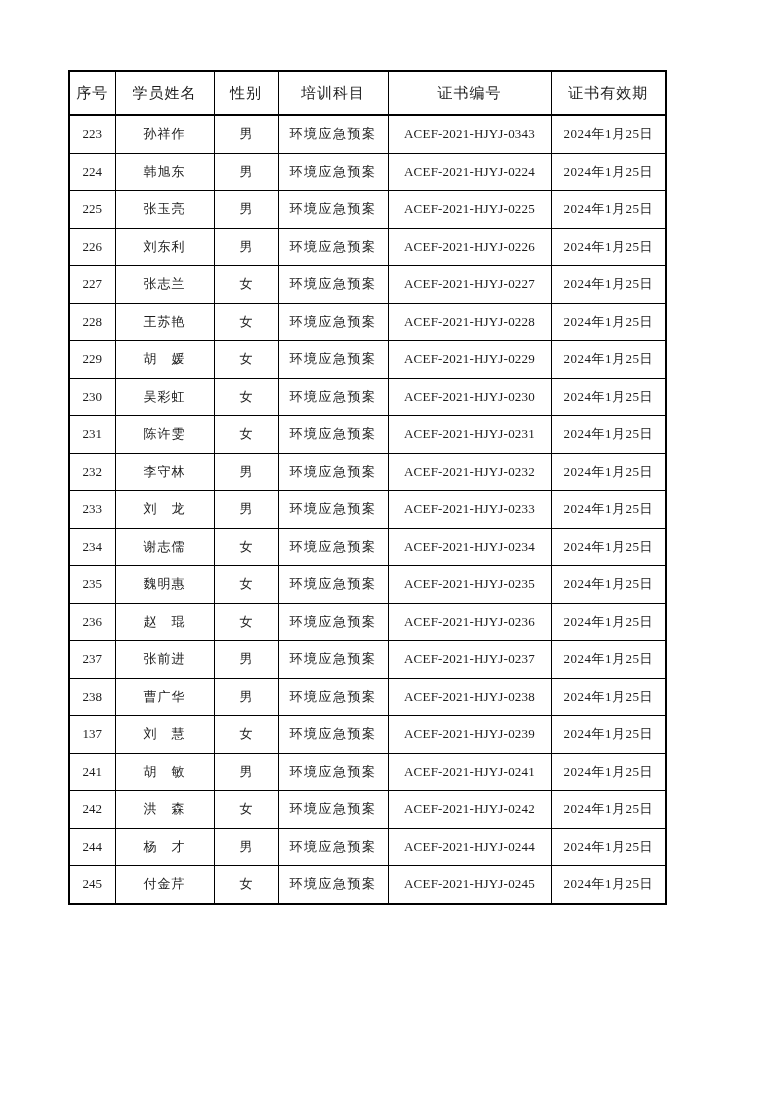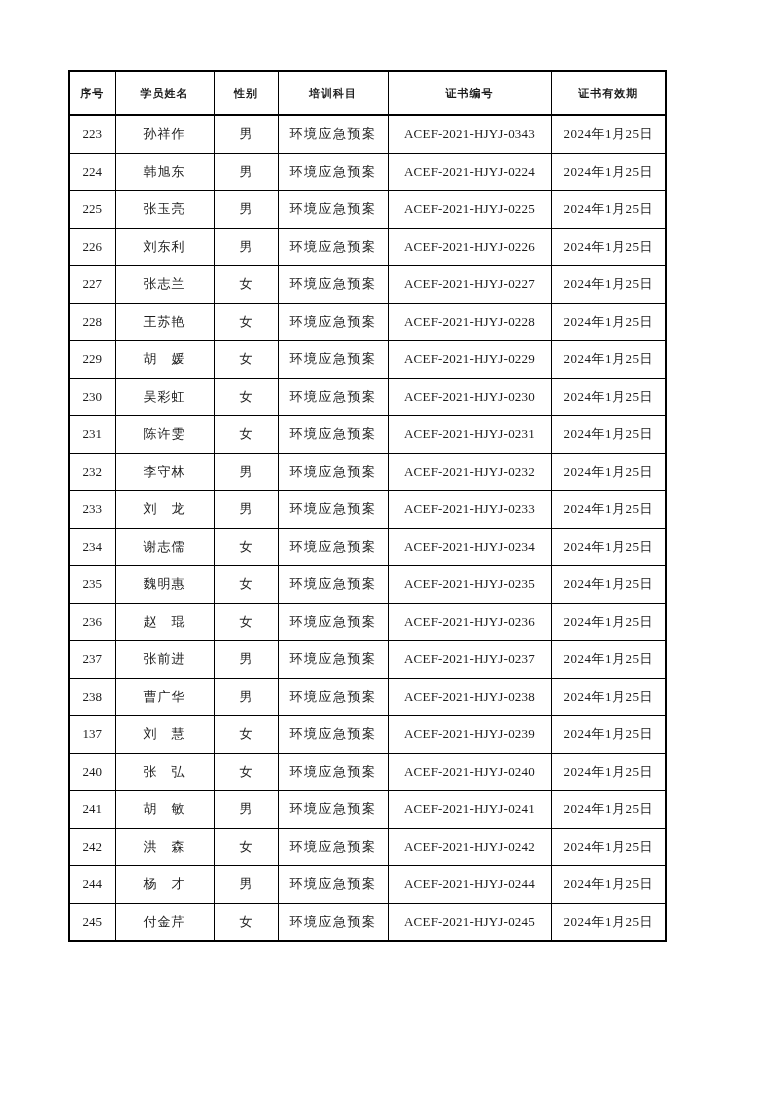--- a/index.html
+++ b/index.html
@@ -29,22 +29,22 @@
     border: 1.5px solid #000000;
     text-align: center;
     vertical-align: middle;
     padding: 0;
     color: #1c1c1c;
     overflow: hidden;
     white-space: nowrap;
   }
   .cert-table thead th {
     height: 42px;
-    font-size: 11px;
-    font-weight: bold;
+    font-size: 15px;
+    font-weight: normal;
     letter-spacing: 1px;
     border-bottom: 2px solid #000000;
   }
   .cert-table tbody td {
     height: 36.5px;
     font-size: 13px;
     font-weight: normal;
   }
   .col-no      { width: 46px;  }
   .col-name    { width: 99px;  }
@@ -211,28 +211,20 @@
         </tr>
         <tr>
           <td class="col-no">137</td>
           <td class="col-name">刘　慧</td>
           <td class="col-gender">女</td>
           <td class="col-subject">环境应急预案</td>
           <td class="col-cert">ACEF-2021-HJYJ-0239</td>
           <td class="col-validity">2024年1月25日</td>
         </tr>
         <tr>
-          <td class="col-no">240</td>
-          <td class="col-name">张　弘</td>
-          <td class="col-gender">女</td>
-          <td class="col-subject">环境应急预案</td>
-          <td class="col-cert">ACEF-2021-HJYJ-0240</td>
-          <td class="col-validity">2024年1月25日</td>
-        </tr>
-        <tr>
           <td class="col-no">241</td>
           <td class="col-name">胡　敏</td>
           <td class="col-gender">男</td>
           <td class="col-subject">环境应急预案</td>
           <td class="col-cert">ACEF-2021-HJYJ-0241</td>
           <td class="col-validity">2024年1月25日</td>
         </tr>
         <tr>
           <td class="col-no">242</td>
           <td class="col-name">洪　森</td>

